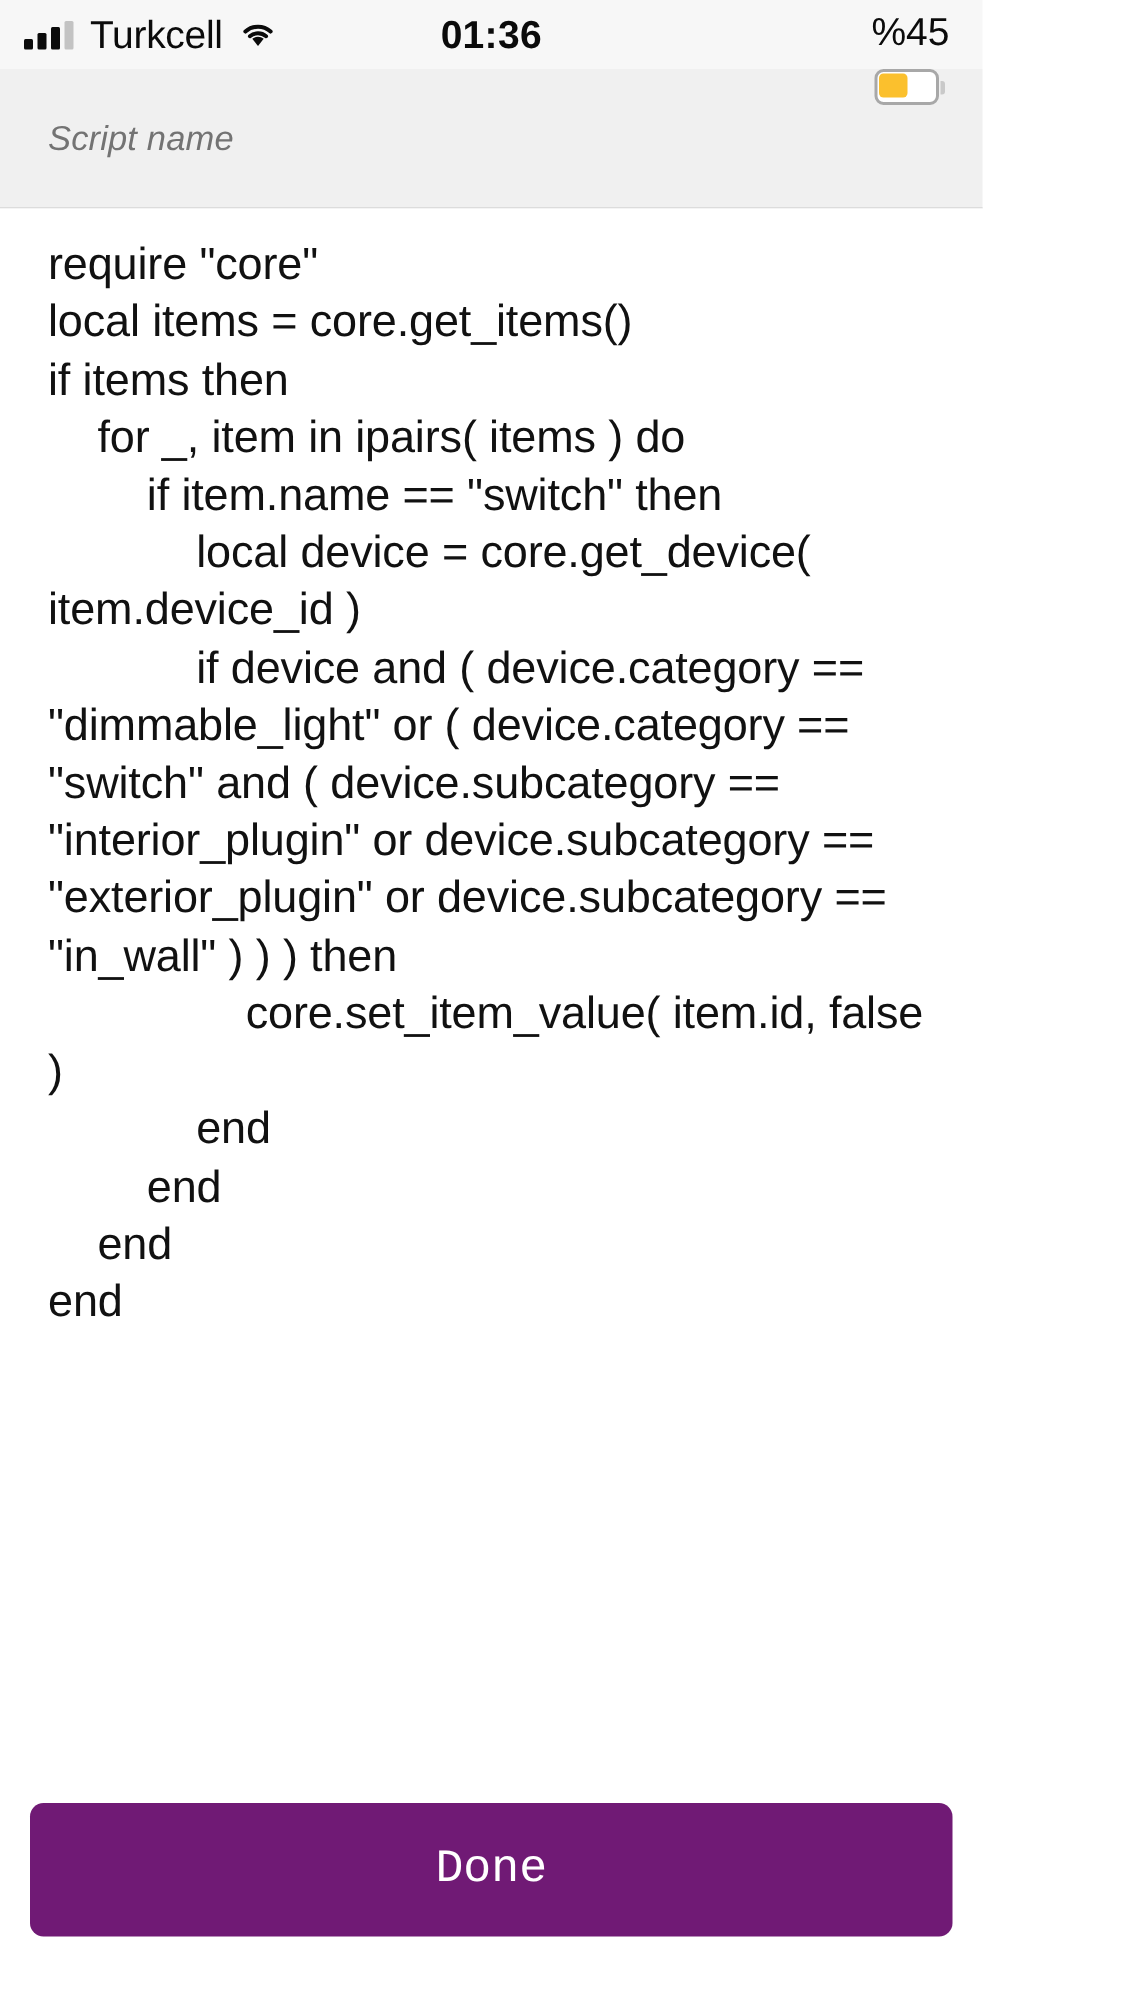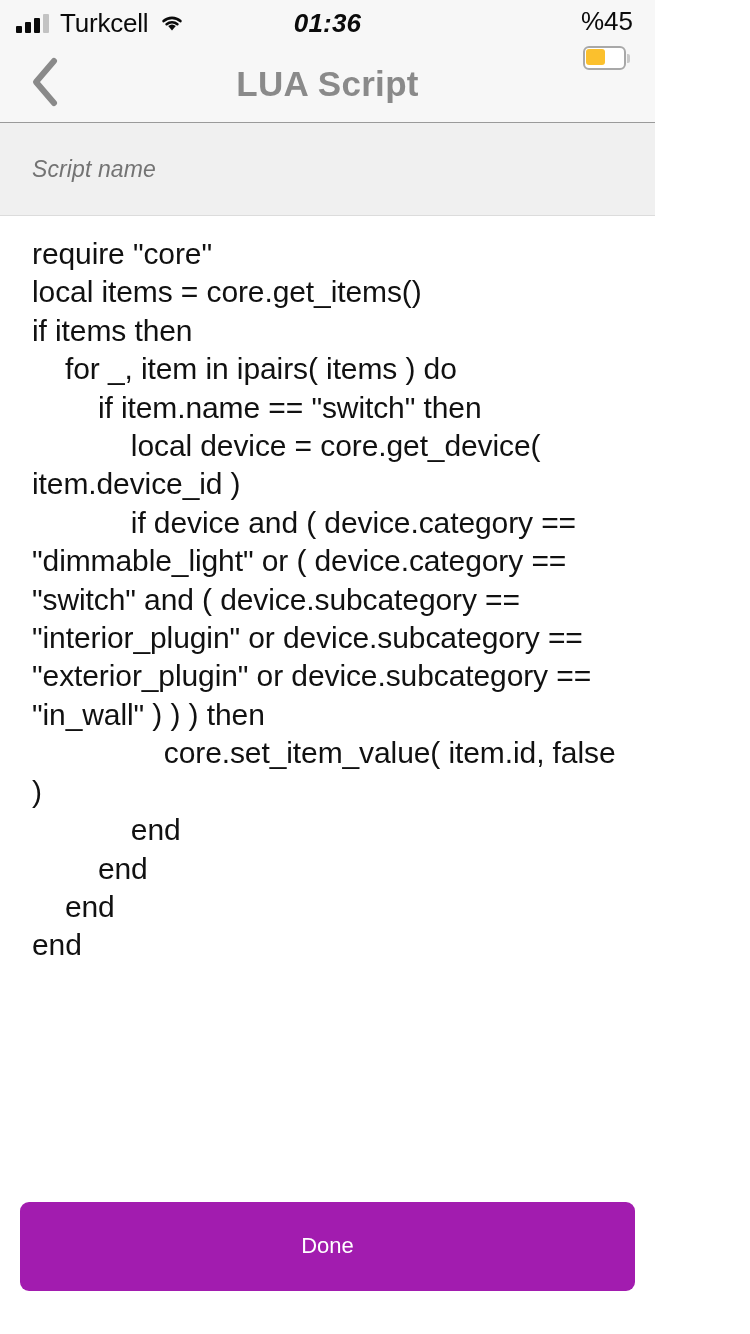--- a/index.html
+++ b/index.html
@@ -24,21 +24,21 @@
   .signal i { width:6px; background:#0b0b0b; border-radius:1px; display:block; }
   .signal i:nth-child(1){ height:7px; }
   .signal i:nth-child(2){ height:11px; }
   .signal i:nth-child(3){ height:15px; }
   .signal i:nth-child(4){ height:19px; background:#c3c3c3; }
   .carrier { font-size:26px; color:#0b0b0b; letter-spacing:-0.2px; }
   .wifi { width:26px; height:20px; position:relative; }
 
   .sb-center {
     position:absolute; left:0; right:0; text-align:center;
-    font-size:26px; font-weight:bold; color:#0b0b0b; letter-spacing:0.2px;font-style:italic;
+    font-size:26px; font-weight:bold; color:#0b0b0b; letter-spacing:0.2px;
   }
   .sb-right {
     margin-left:auto; display:flex; align-items:center; gap:9px;
     position:relative; z-index:2;flex-direction:column;
   }
   .loc-arrow { width:21px; height:21px; }
   .batt-pct { font-size:26px; color:#0b0b0b; }
   .battery { width:47px; height:24px; position:relative; }
   .batt-body {
     position:absolute; left:0; top:0; width:43px; height:24px;
@@ -107,24 +107,24 @@
   }
 
   
   .footer {
     flex:0 0 144px; background:#fff;
     display:flex; align-items:center; justify-content:center;
     padding:0 20px 32px 20px;
   }
   .done-btn {
     width:710px; height:89px;
-    background:#a21caf;
+    background:#701a75;
     border:none; border-radius:9px;
-    color:#ffffff; font-size:22px;
-    font-family:Liberation Sans, sans-serif;
+    color:#ffffff; font-size:31px;
+    font-family:Liberation Mono, monospace;
     cursor:pointer;
     display:flex; align-items:center; justify-content:center;
   }
 </style>
 </head>
 <body>
 
 <div class="screen">
 
   <div class="statusbar">
@@ -153,30 +153,20 @@
       </span>
       <span class="batt-pct">%45</span>
       <span class="battery">
         <span class="batt-body"></span>
         <span class="batt-fill"></span>
         <span class="batt-cap"></span>
       </span>
     </div>
   </div>
 
-  <div class="navbar">
-    <div class="back-btn">
-      <span>
-        <svg width="32" height="52" viewBox="0 0 32 52">
-          <path d="M25 5 L7 26 L25 47" fill="none" stroke="#8a8a8a" stroke-width="6" stroke-linecap="round" stroke-linejoin="round"></path>
-        </svg>
-      </span>
-    </div>
-    <div class="nav-title">LUA Script</div>
-  </div>
 
   <div class="sec-header sec-header-1">
     <span>Script name</span>
   </div>
 
 
 
   <div class="code-area">
     <div class="code-text">require "core"
 local items = core.get_items()

